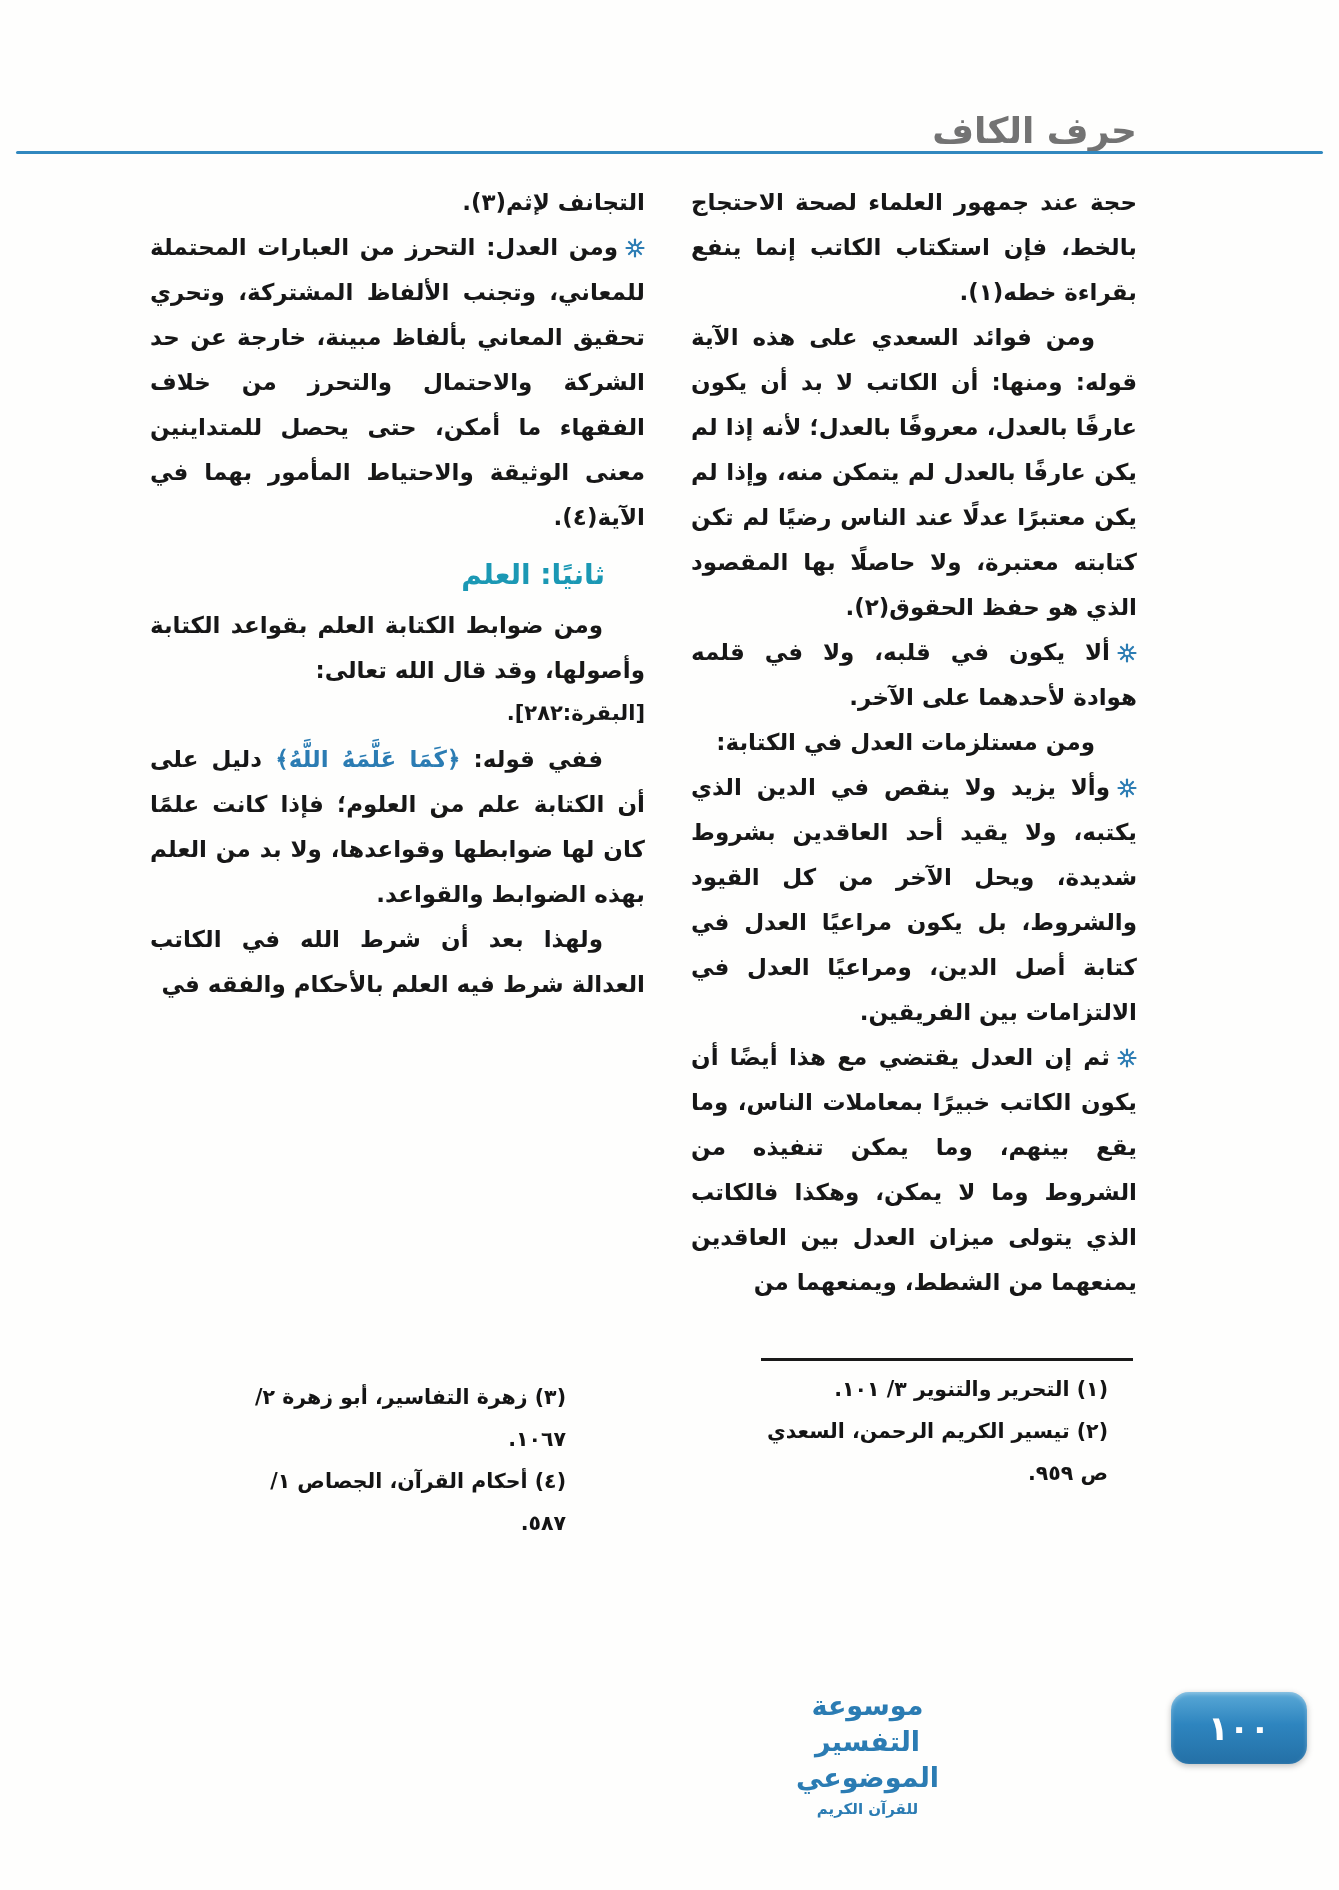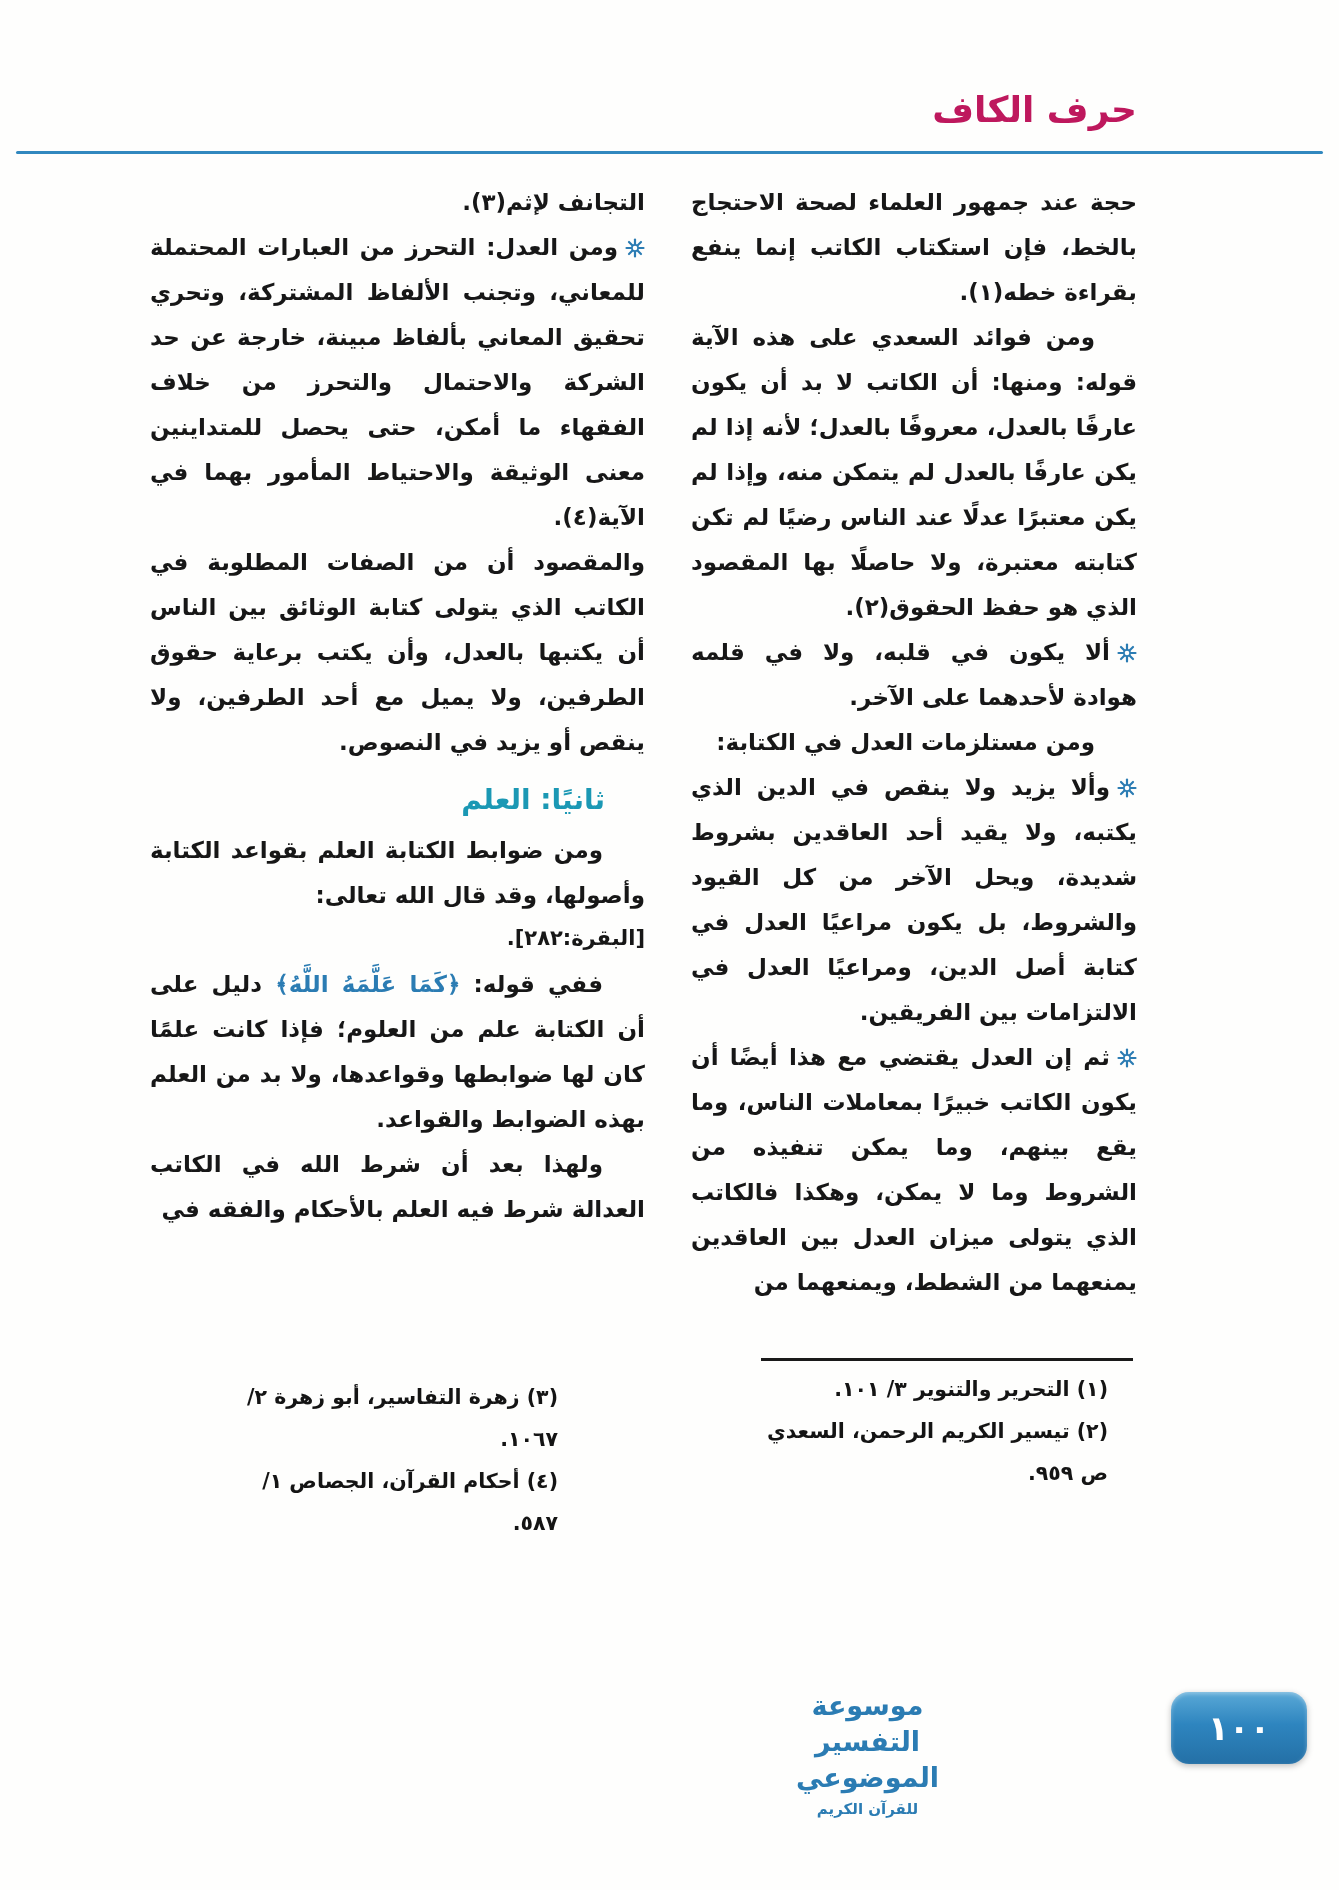--- a/index.html
+++ b/index.html
@@ -13,25 +13,25 @@
     position: relative;
     overflow: hidden;
     font-family: "DejaVu Sans", sans-serif;
     color: #161616;
   }
   .page { position: absolute; inset: 0; background: #fefefd; }
 
   
   .section-title {
     position: absolute;
-    top: 89px;
+    top: 110px;
     right: 202px;
     font-size: 36px;
     font-weight: 700;
-    color: #be185d;
+    color: #737373;
     letter-spacing: 0.5px;
   }
   .header-rule {
     position: absolute;
     top: 151px;
     left: 16px;
     right: 16px;
     height: 3px;
     background: #3188bf;
     border-radius: 2px;
@@ -103,21 +103,21 @@
   .footnotes {
     position: absolute;
     direction: rtl;
     text-align: right;
     font-size: 20.5px;
     font-weight: 700;
     line-height: 42px;
     color: #141414;
   }
   .footnotes-right { top: 1368px; right: 231px; width: 362px; }
-  .footnotes-left  { top: 1376px; left: 220px; width: 338px; }
+  .footnotes-left  { top: 1376px; left: 228px; width: 338px; }
 
   
   .logo {
     position: absolute;
     top: 1688px;
     left: 760px;
     width: 215px;
     text-align: center;
     color: #2b7cb3;
   }
@@ -208,21 +208,20 @@
               <g stroke="#2b7cb3" stroke-width="2.2" stroke-linecap="round">
                 <line x1="10" y1="1.5" x2="10" y2="18.5"></line>
                 <line x1="1.5" y1="10" x2="18.5" y2="10"></line>
                 <line x1="4" y1="4" x2="16" y2="16"></line>
                 <line x1="16" y1="4" x2="4" y2="16"></line>
               </g>
               <circle cx="10" cy="10" r="3.1" fill="#ffffff" stroke="#2b7cb3" stroke-width="1.6"></circle>
             </svg></span><span>ومن العدل: التحرز من العبارات المحتملة للمعاني، وتجنب الألفاظ المشتركة، وتحري تحقيق المعاني بألفاظ مبينة، خارجة عن حد الشركة والاحتمال والتحرز من خلاف الفقهاء ما أمكن، حتى يحصل للمتداينين معنى الوثيقة والاحتياط المأمور بهما في الآية(٤).</span>
       </p>
 
-      <p class="para">والمقصود أن من الصفات المطلوبة في الكاتب الذي يتولى كتابة الوثائق بين الناس أن يكتبها بالعدل، وأن يكتب برعاية حقوق الطرفين، ولا يميل مع أحد الطرفين، ولا ينقص أو يزيد في النصوص.</p>
 
       <div class="heading">ثانيًا: العلم</div>
 
       <p class="para indent">ومن ضوابط الكتابة العلم بقواعد الكتابة وأصولها، وقد قال الله تعالى:</p>
 
       <div class="verse-ref">[البقرة:٢٨٢].</div>
 
       <p class="para indent"><span>ففي قوله: </span><span class="inline-verse">﴿كَمَا عَلَّمَهُ اللَّهُ﴾</span><span> دليل على أن الكتابة علم من العلوم؛ فإذا كانت علمًا كان لها ضوابطها وقواعدها، ولا بد من العلم بهذه الضوابط والقواعد.</span></p>
 
       <p class="para indent">ولهذا بعد أن شرط الله في الكاتب العدالة شرط فيه العلم بالأحكام والفقه في</p>

